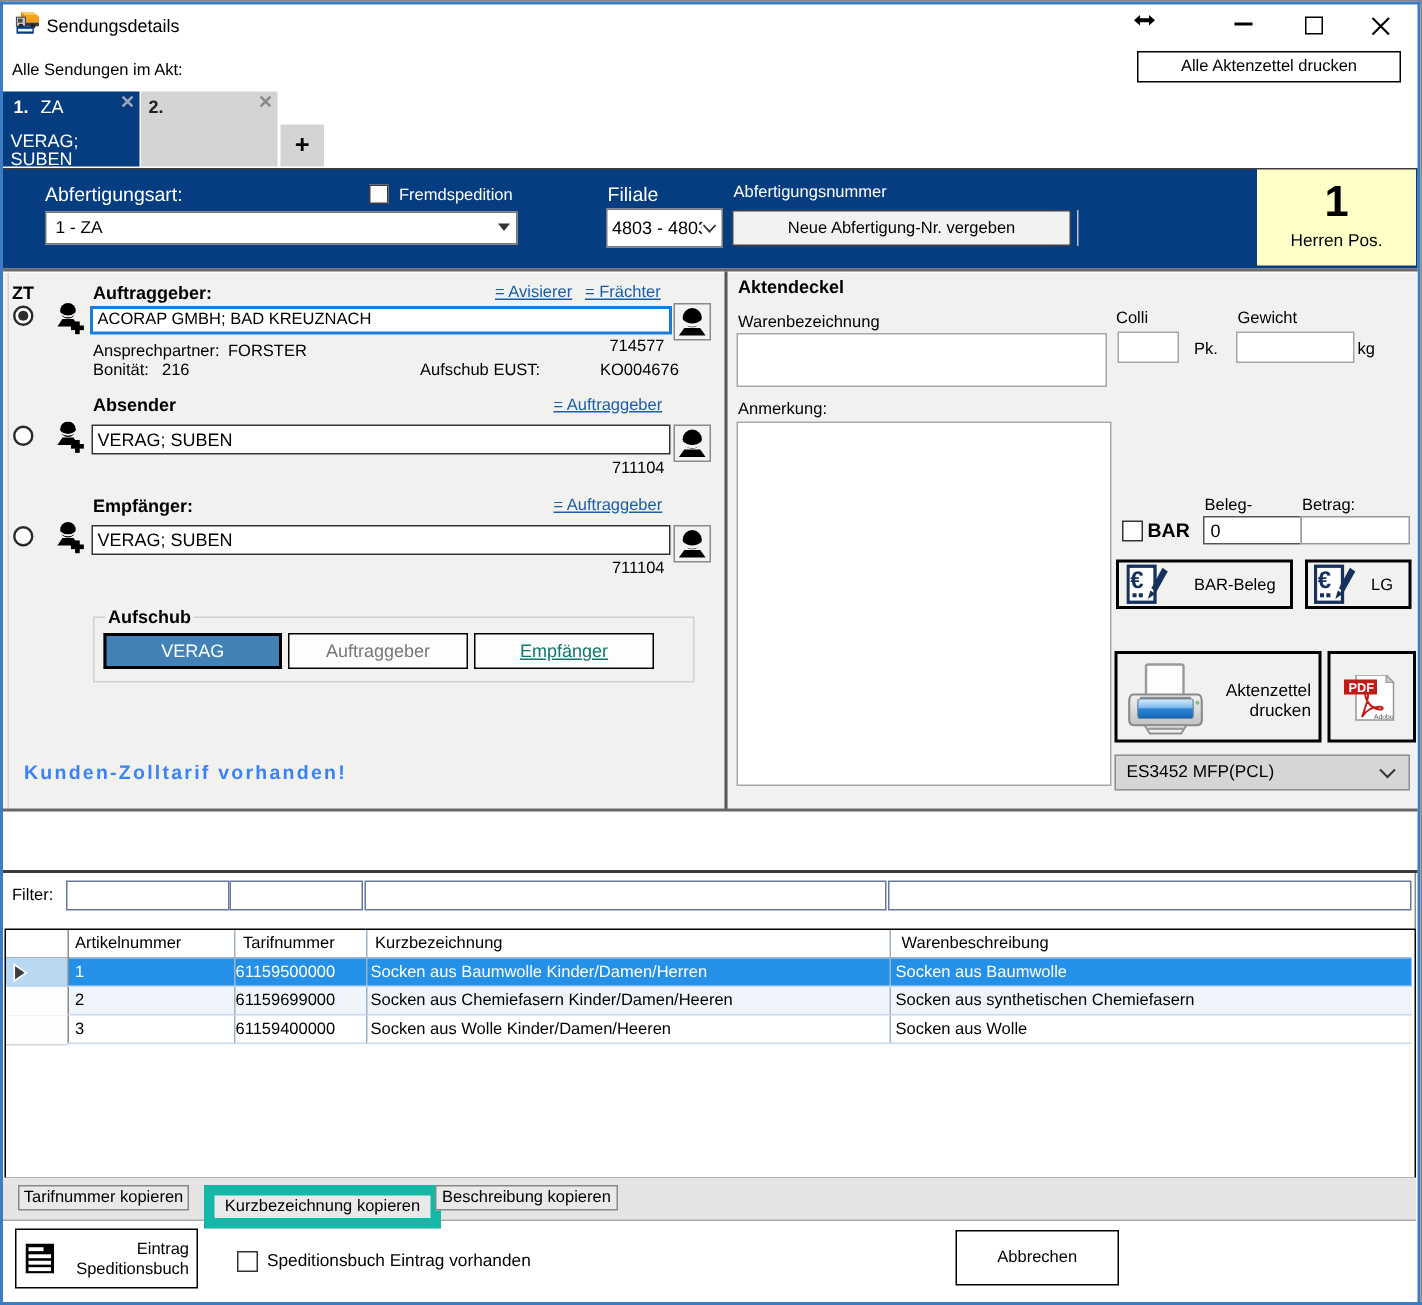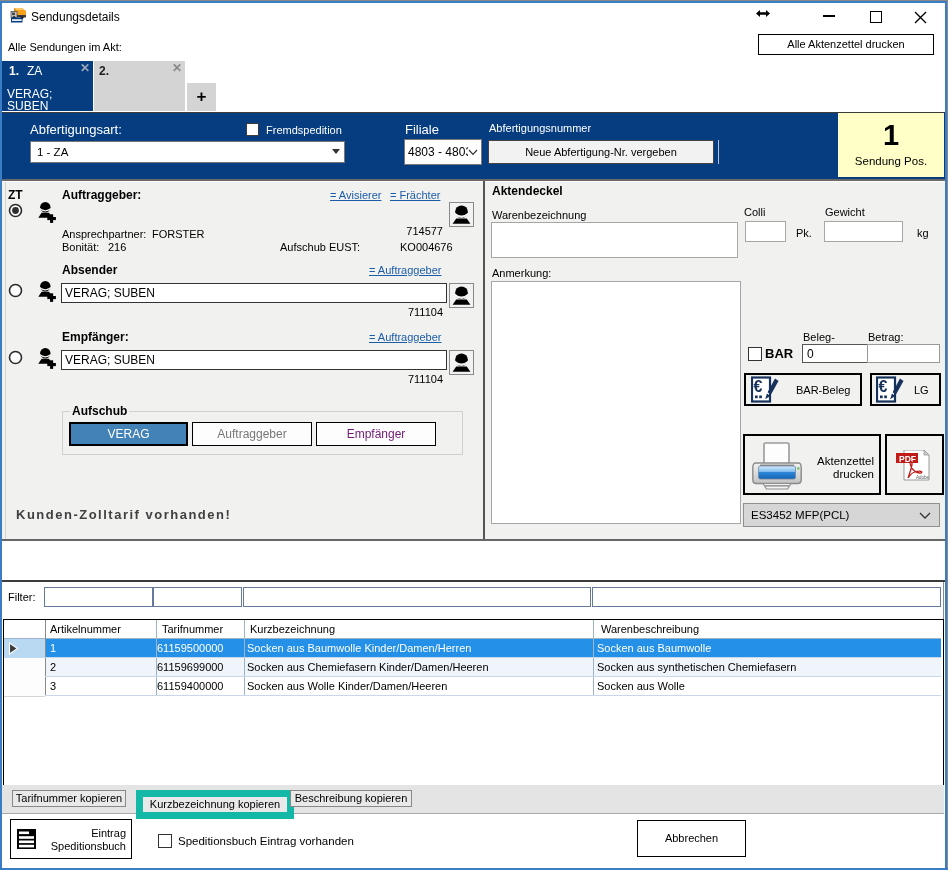--- a/index.html
+++ b/index.html
@@ -74,21 +74,21 @@
       <svg class="abs" style="right:3px;top:9px;" width="10" height="7" viewBox="0 0 10 7">
           <path d="M1,1 L5,5.4 L9,1" fill="none" stroke="#333" stroke-width="1.2"></path>
         </svg>
     </div>
     <div class="abs" style="left:487px;top:10px;font-size:11px;">Abfertigungsnummer</div>
     <div class="abs" style="left:486px;top:28px;width:224px;height:22px;background:#f2f2f2;border:1px solid #444;color:#000;text-align:center;line-height:22px;font-size:11px;">Neue Abfertigung-Nr. vergeben</div>
     <div class="abs" style="left:716px;top:28px;width:1px;height:24px;background:#b9c2d1;"></div>
   </div>
   <div class="abs" style="left:838px;top:112px;width:106px;height:64px;background:#ffffc8;border-top:1px solid #3c3c3c;color:#000;">
     <div class="abs" style="left:0;top:8px;width:106px;text-align:center;font-size:29px;font-weight:bold;line-height:29px;">1</div>
-    <div class="abs" style="left:0;top:42px;width:106px;text-align:center;font-size:11.5px;">Sendung Pos.</div>
+    <div class="abs" style="left:0;top:42px;width:106px;text-align:center;font-size:11.5px;">Herren Pos.</div>
   </div>
 
   <div class="abs" style="left:2px;top:179px;width:943px;height:2px;background:#696969;"></div>
   <div class="abs" style="left:2px;top:182px;width:943px;height:357px;background:#f1f1f0;"></div>
 
   <div class="abs" style="left:5px;top:182px;width:1px;height:357px;background:#d4d4d4;"></div>
   <div class="abs" style="left:483px;top:181px;width:2px;height:359px;background:#555;"></div>
   <div class="abs" style="left:2px;top:539px;width:943px;height:2px;background:#666;"></div>
 
   <div class="abs" style="left:8px;top:188px;font-weight:bold;font-size:12px;">ZT</div>
@@ -122,20 +122,21 @@
     <circle cx="7.3" cy="5.2" r="5.2" fill="#000"></circle>
     <path d="M1.9,6.1 Q7.3,10.4 12.7,6.1 L12.7,7.5 Q7.3,11.5 1.9,7.5 Z" fill="#f1f1f0"></path>
     <path d="M0.3,15.7 L3.6,10.7 L11,10.7 L14.3,15.7 Z" fill="#000"></path>
     <rect x="9.3" y="15" width="8.6" height="3.1" fill="#000"></rect>
     <rect x="12.05" y="12.3" width="3.1" height="8.6" fill="#000"></rect>
   </svg>
 
   <div class="abs" style="left:62px;top:188px;font-weight:bold;font-size:12px;">Auftraggeber:</div>
   <div class="abs link" style="left:330px;top:189px;">= Avisierer</div>
   <div class="abs link" style="left:390px;top:189px;">= Frächter</div>
+  <div class="abs" style="left:60px;top:204px;width:381px;height:15px;border:2px solid #1d7bd7;background:#fff;font-size:11px;line-height:15px;padding-left:3px;">ACORAP GMBH; BAD KREUZNACH</div>
   <div class="abs" style="left:405px;top:225px;width:38px;text-align:right;">714577</div>
   <div class="abs" style="left:62px;top:228px;">Ansprechpartner:</div>
   <div class="abs" style="left:152px;top:228px;">FORSTER</div>
   <div class="abs" style="left:62px;top:241px;">Bonität:</div>
   <div class="abs" style="left:108px;top:241px;">216</div>
   <div class="abs" style="left:280px;top:241px;">Aufschub EUST:</div>
   <div class="abs" style="left:400px;top:241px;width:43px;text-align:right;">KO004676</div>
 
   <div class="abs" style="left:62px;top:263px;font-weight:bold;font-size:12px;">Absender</div>
   <div class="abs link" style="left:369px;top:264px;">= Auftraggeber</div>
@@ -166,33 +167,33 @@
       <circle cx="11.5" cy="8.8" r="6.4" fill="#000"></circle>
       <path d="M4.6,9.6 Q11.5,15.6 18.4,9.6 L18.4,12.2 Q11.5,17.6 4.6,12.2 Z" fill="#f2f2f2"></path>
       <path d="M2.6,20.7 L6.2,15.6 L16.8,15.6 L20.4,20.7 Z" fill="#000"></path>
     </svg>
   </div>
 
   <div class="abs" style="left:62px;top:411px;width:399px;height:42px;border:1px solid #d0d0d0;"></div>
   <div class="abs" style="left:70px;top:404px;background:#f1f1f0;padding:0 2px;font-weight:bold;font-size:12px;">Aufschub</div>
   <div class="abs" style="left:69px;top:422px;width:115px;height:20px;background:#4282b6;border:2px solid #000;color:#fff;text-align:center;line-height:20px;font-size:12px;">VERAG</div>
   <div class="abs" style="left:192px;top:422px;width:118px;height:22px;background:#fdfdfd;border:1px solid #000;color:#777;text-align:center;line-height:22px;font-size:12px;">Auftraggeber</div>
-  <div class="abs" style="left:316px;top:422px;width:118px;height:22px;background:#fdfdfd;border:1px solid #000;color:#701a75;text-align:center;line-height:22px;font-size:12px;">Empfänger</div>
-
-  <div class="abs" style="left:16px;top:507px;font-weight:bold;font-size:13px;letter-spacing:1.5px;color:#404040;">Kunden-Zolltarif vorhanden!</div>
+  <div class="abs" style="left:316px;top:422px;width:118px;height:22px;background:#fdfdfd;border:1px solid #000;color:#0f766e;text-align:center;line-height:22px;font-size:12px;text-decoration:underline;">Empfänger</div>
+
+  <div class="abs" style="left:16px;top:507px;font-weight:bold;font-size:13px;letter-spacing:1.5px;color:#3b82f6;">Kunden-Zolltarif vorhanden!</div>
 
   <div class="abs" style="left:492px;top:184px;font-weight:bold;font-size:12px;">Aktendeckel</div>
   <div class="abs" style="left:492px;top:209px;">Warenbezeichnung</div>
   <div class="abs" style="left:491px;top:222px;width:245px;height:34px;border:1px solid #a6a6a6;background:#fff;"></div>
   <div class="abs" style="left:744px;top:206px;">Colli</div>
   <div class="abs" style="left:745px;top:221px;width:39px;height:19px;border:1px solid #a6a6a6;background:#fff;"></div>
   <div class="abs" style="left:796px;top:227px;">Pk.</div>
   <div class="abs" style="left:825px;top:206px;">Gewicht</div>
   <div class="abs" style="left:824px;top:221px;width:77px;height:19px;border:1px solid #a6a6a6;background:#fff;"></div>
-  <div class="abs" style="left:905px;top:227px;margin-left:12px;">kg</div>
+  <div class="abs" style="left:905px;top:227px;">kg</div>
   <div class="abs" style="left:492px;top:267px;">Anmerkung:</div>
   <div class="abs" style="left:491px;top:281px;width:248px;height:241px;border:1px solid #a6a6a6;background:#fff;"></div>
 
 
   <div class="abs" style="left:803px;top:331px;">Beleg-Nr.:</div>
   <div class="abs" style="left:868px;top:331px;">Betrag:</div>
   <div class="abs" style="left:748px;top:347px;width:12px;height:12px;border:1px solid #333;background:#fff;"></div>
   <div class="abs" style="left:765px;top:346px;font-weight:bold;font-size:13px;">BAR</div>
   <div class="abs" style="left:802px;top:344px;width:60px;height:17px;border:1px solid #555;background:#fff;font-size:12px;line-height:19px;padding-left:4px;">0</div>
   <div class="abs" style="left:867px;top:344px;width:71px;height:17px;border:1px solid #999;background:#fff;"></div>

